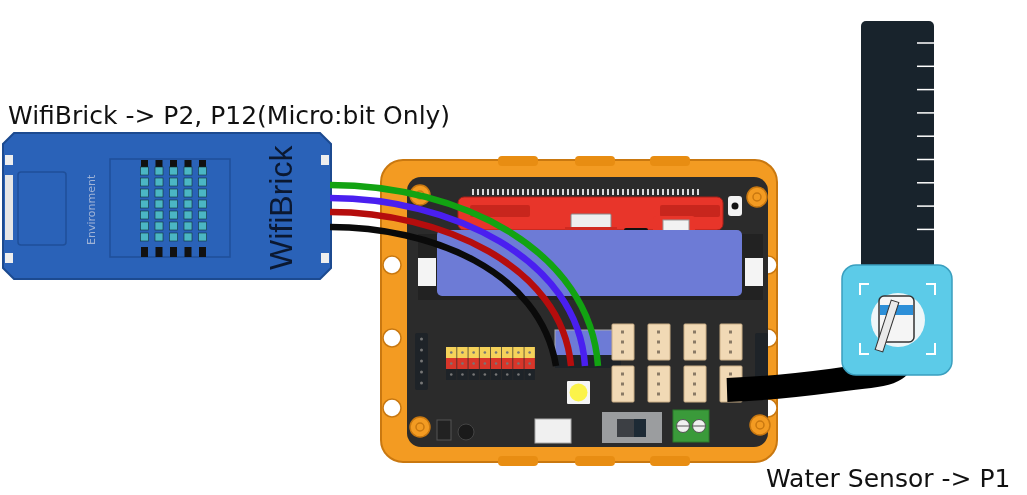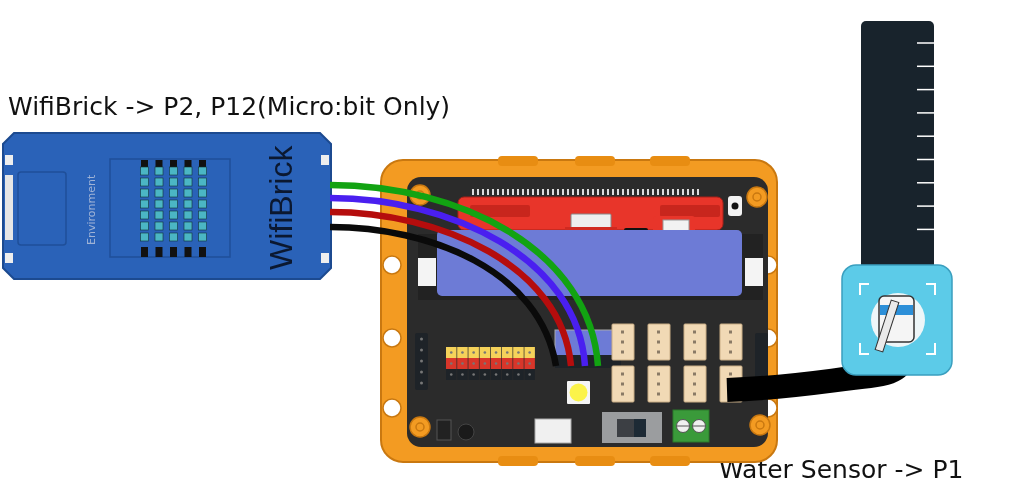--- a/index.html
+++ b/index.html
@@ -1,20 +1,20 @@
 <!DOCTYPE html>
 <html><head>
 <meta charset="utf-8">
 <style>
   html, body { margin:0; padding:0; background:#ffffff; }
   body { width:1027px; height:495px; position:relative; overflow:hidden;
          font-family:"DejaVu Sans", sans-serif; }
-  .label { position:absolute; font-size:25px; color:#111; white-space:nowrap; }
+  .label { position:absolute; font-size:25px; color:#111; white-space:nowrap;margin-top:9px; }
   #lbl-wifi { left:8px; top:92px; }
-  #lbl-water { left:719px; top:455px; }
+  #lbl-water { left:766px; top:455px; }
   svg { position:absolute; left:0; top:0; }
 </style>
 </head>
 <body>
 
 <div class="label" id="lbl-wifi">WifiBrick -&gt; P2, P12(Micro:bit Only)</div>
 <div class="label" id="lbl-water">Water Sensor -&gt; P1</div>
 
 <svg width="1027" height="495" viewBox="0 0 1027 495">
 

